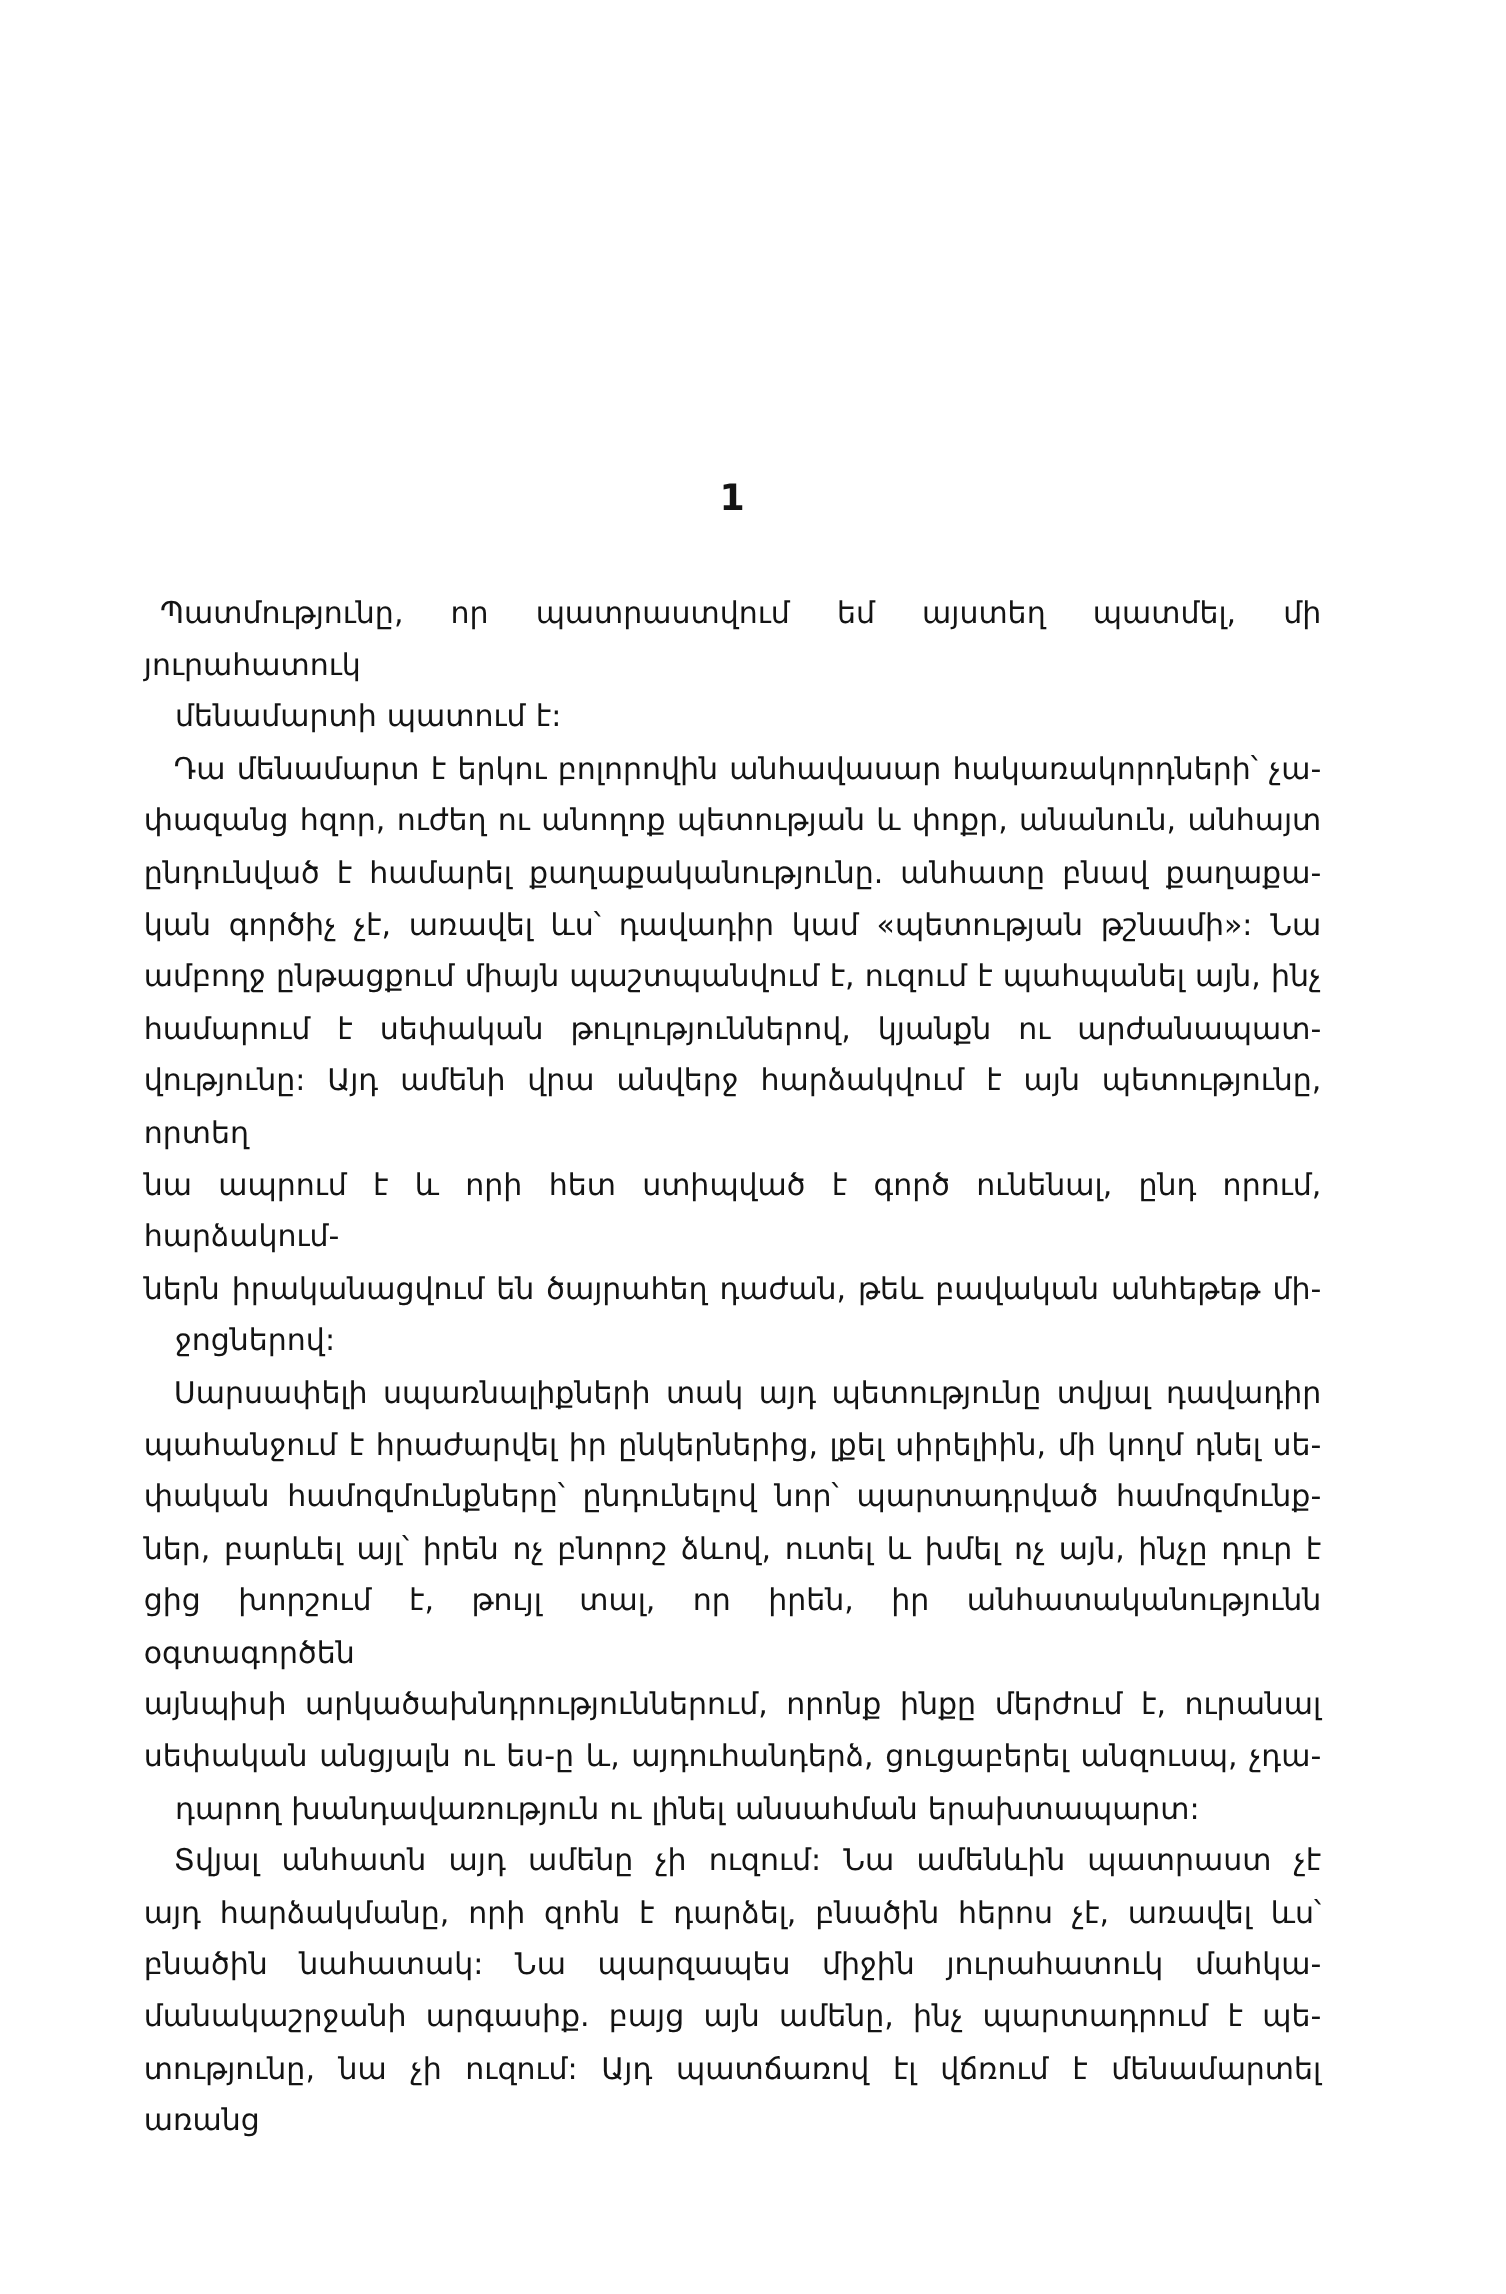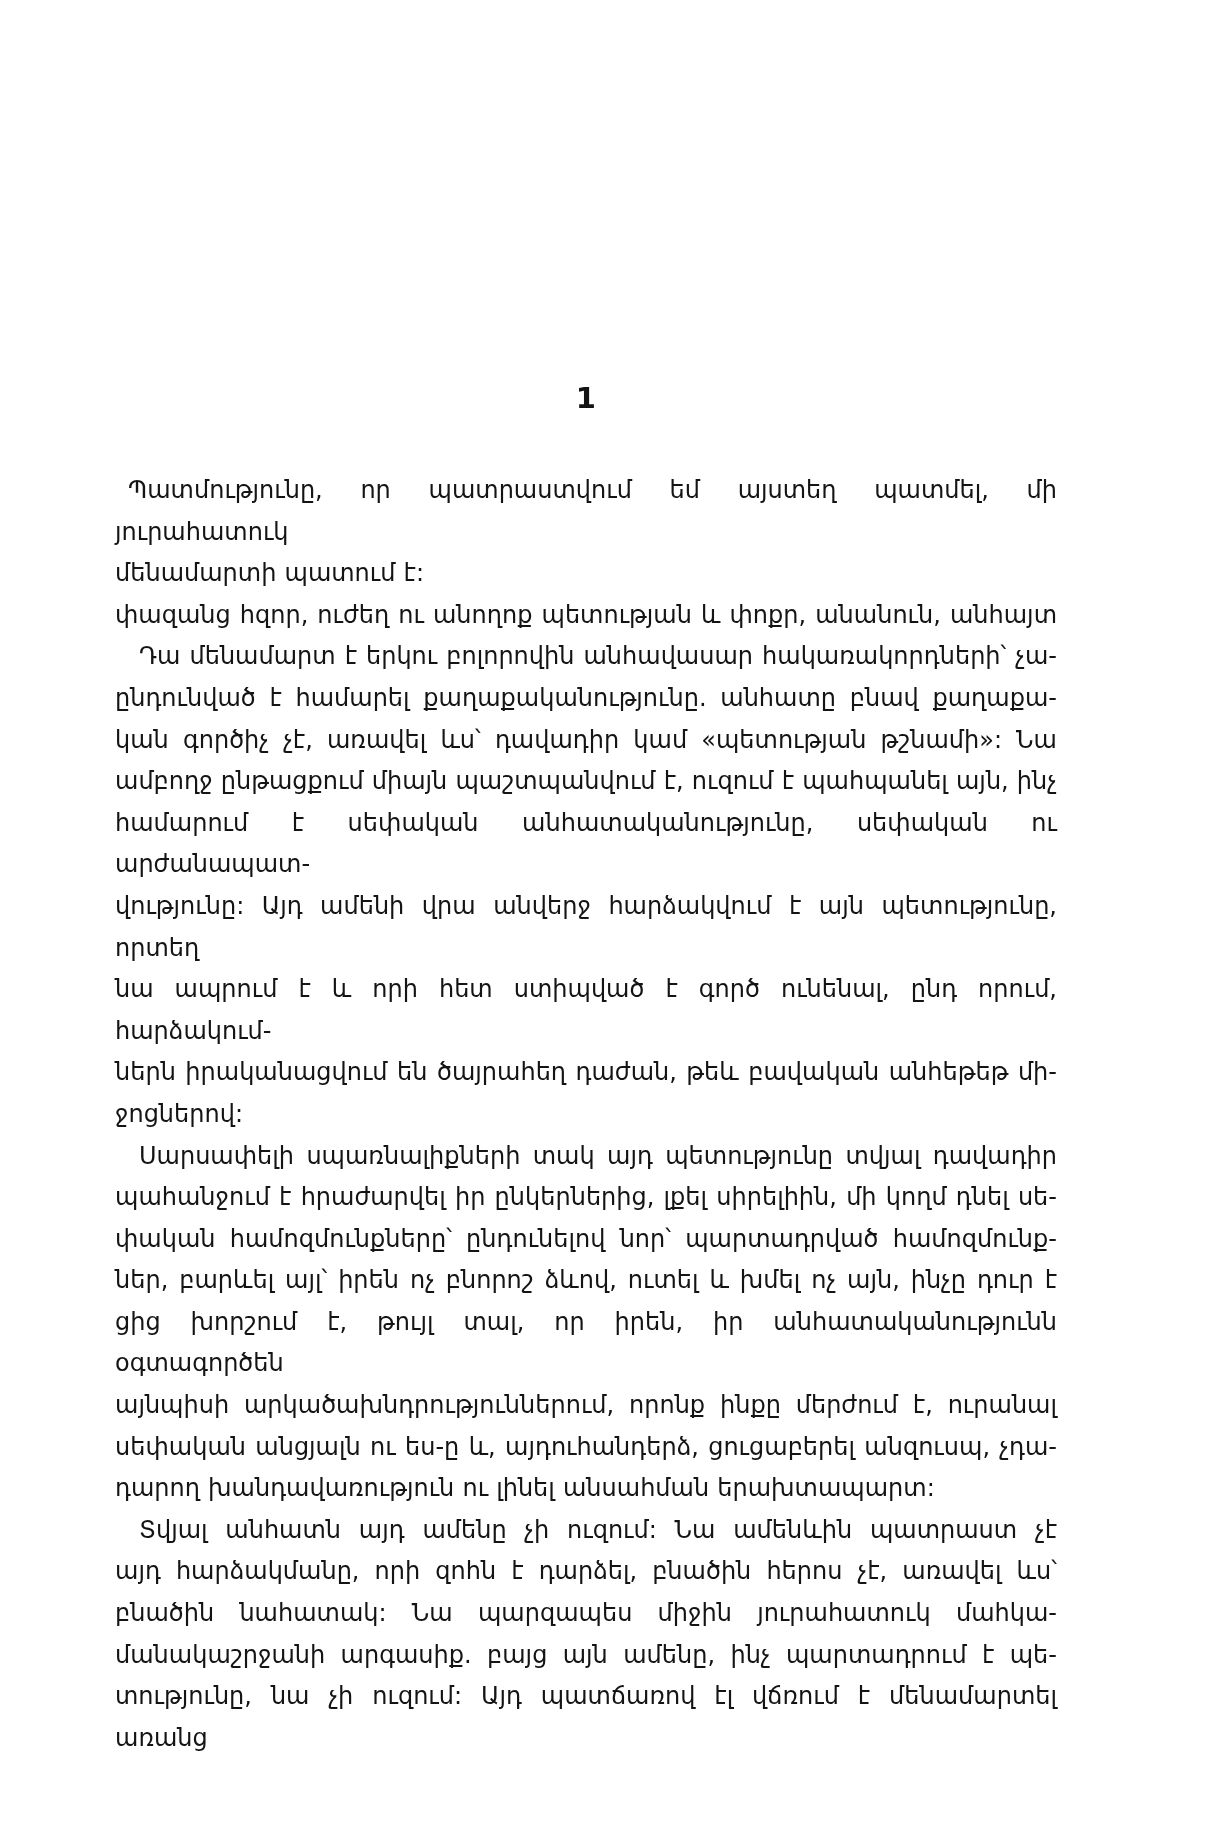--- a/index.html
+++ b/index.html
@@ -37,20 +37,21 @@
     margin: 0;
     padding: 0;
   }
   .line {
     text-align: justify;
     text-align-last: justify;
     word-spacing: 0.02em;
   }
   .line.end {
     text-align-last: left;
+    margin-left: 25px;
   }
   .line.indent {
     text-indent: 24px;
   }
   .line.indent-sm {
     text-indent: 13px;
   }
 </style>
 </head>
 <body>
@@ -60,26 +61,26 @@
   <div class="chapter-number">1</div>
 
   <div class="text-block">
 
     <div class="paragraph">
       <div class="line indent-sm">Պատմությունը, որ պատրաստվում եմ այստեղ պատմել, մի յուրահատուկ</div>
       <div class="line end">մենամարտի պատում է:</div>
     </div>
 
     <div class="paragraph">
+      <div class="line indent">Դա մենամարտ է երկու բոլորովին անհավասար հակառակորդների՝ չա-</div>
       <div class="line">փազանց հզոր, ուժեղ ու անողոք պետության և փոքր, անանուն, անհայտ</div>
-      <div class="line indent">Դա մենամարտ է երկու բոլորովին անհավասար հակառակորդների՝ չա-</div>
       <div class="line">ընդունված է համարել քաղաքականությունը. անհատը բնավ քաղաքա-</div>
       <div class="line">կան գործիչ չէ, առավել ևս՝ դավադիր կամ «պետության թշնամի»: Նա</div>
       <div class="line">ամբողջ ընթացքում միայն պաշտպանվում է, ուզում է պահպանել այն, ինչ</div>
-      <div class="line">համարում է սեփական անհատականությունը, սեփական ու արժանապատ-</div>
+      <div class="line">համարում է սեփական թուլություններով, կյանքն ու արժանապատ-</div>
       <div class="line">վությունը: Այդ ամենի վրա անվերջ հարձակվում է այն պետությունը, որտեղ</div>
       <div class="line">նա ապրում է և որի հետ ստիպված է գործ ունենալ, ընդ որում, հարձակում-</div>
       <div class="line">ներն իրականացվում են ծայրահեղ դաժան, թեև բավական անհեթեթ մի-</div>
       <div class="line end">ջոցներով:</div>
     </div>
 
     <div class="paragraph">
       <div class="line indent">Սարսափելի սպառնալիքների տակ այդ պետությունը տվյալ դավադիր</div>
       <div class="line">պահանջում է հրաժարվել իր ընկերներից, լքել սիրելիին, մի կողմ դնել սե-</div>
       <div class="line">փական համոզմունքները՝ ընդունելով նոր՝ պարտադրված համոզմունք-</div>

